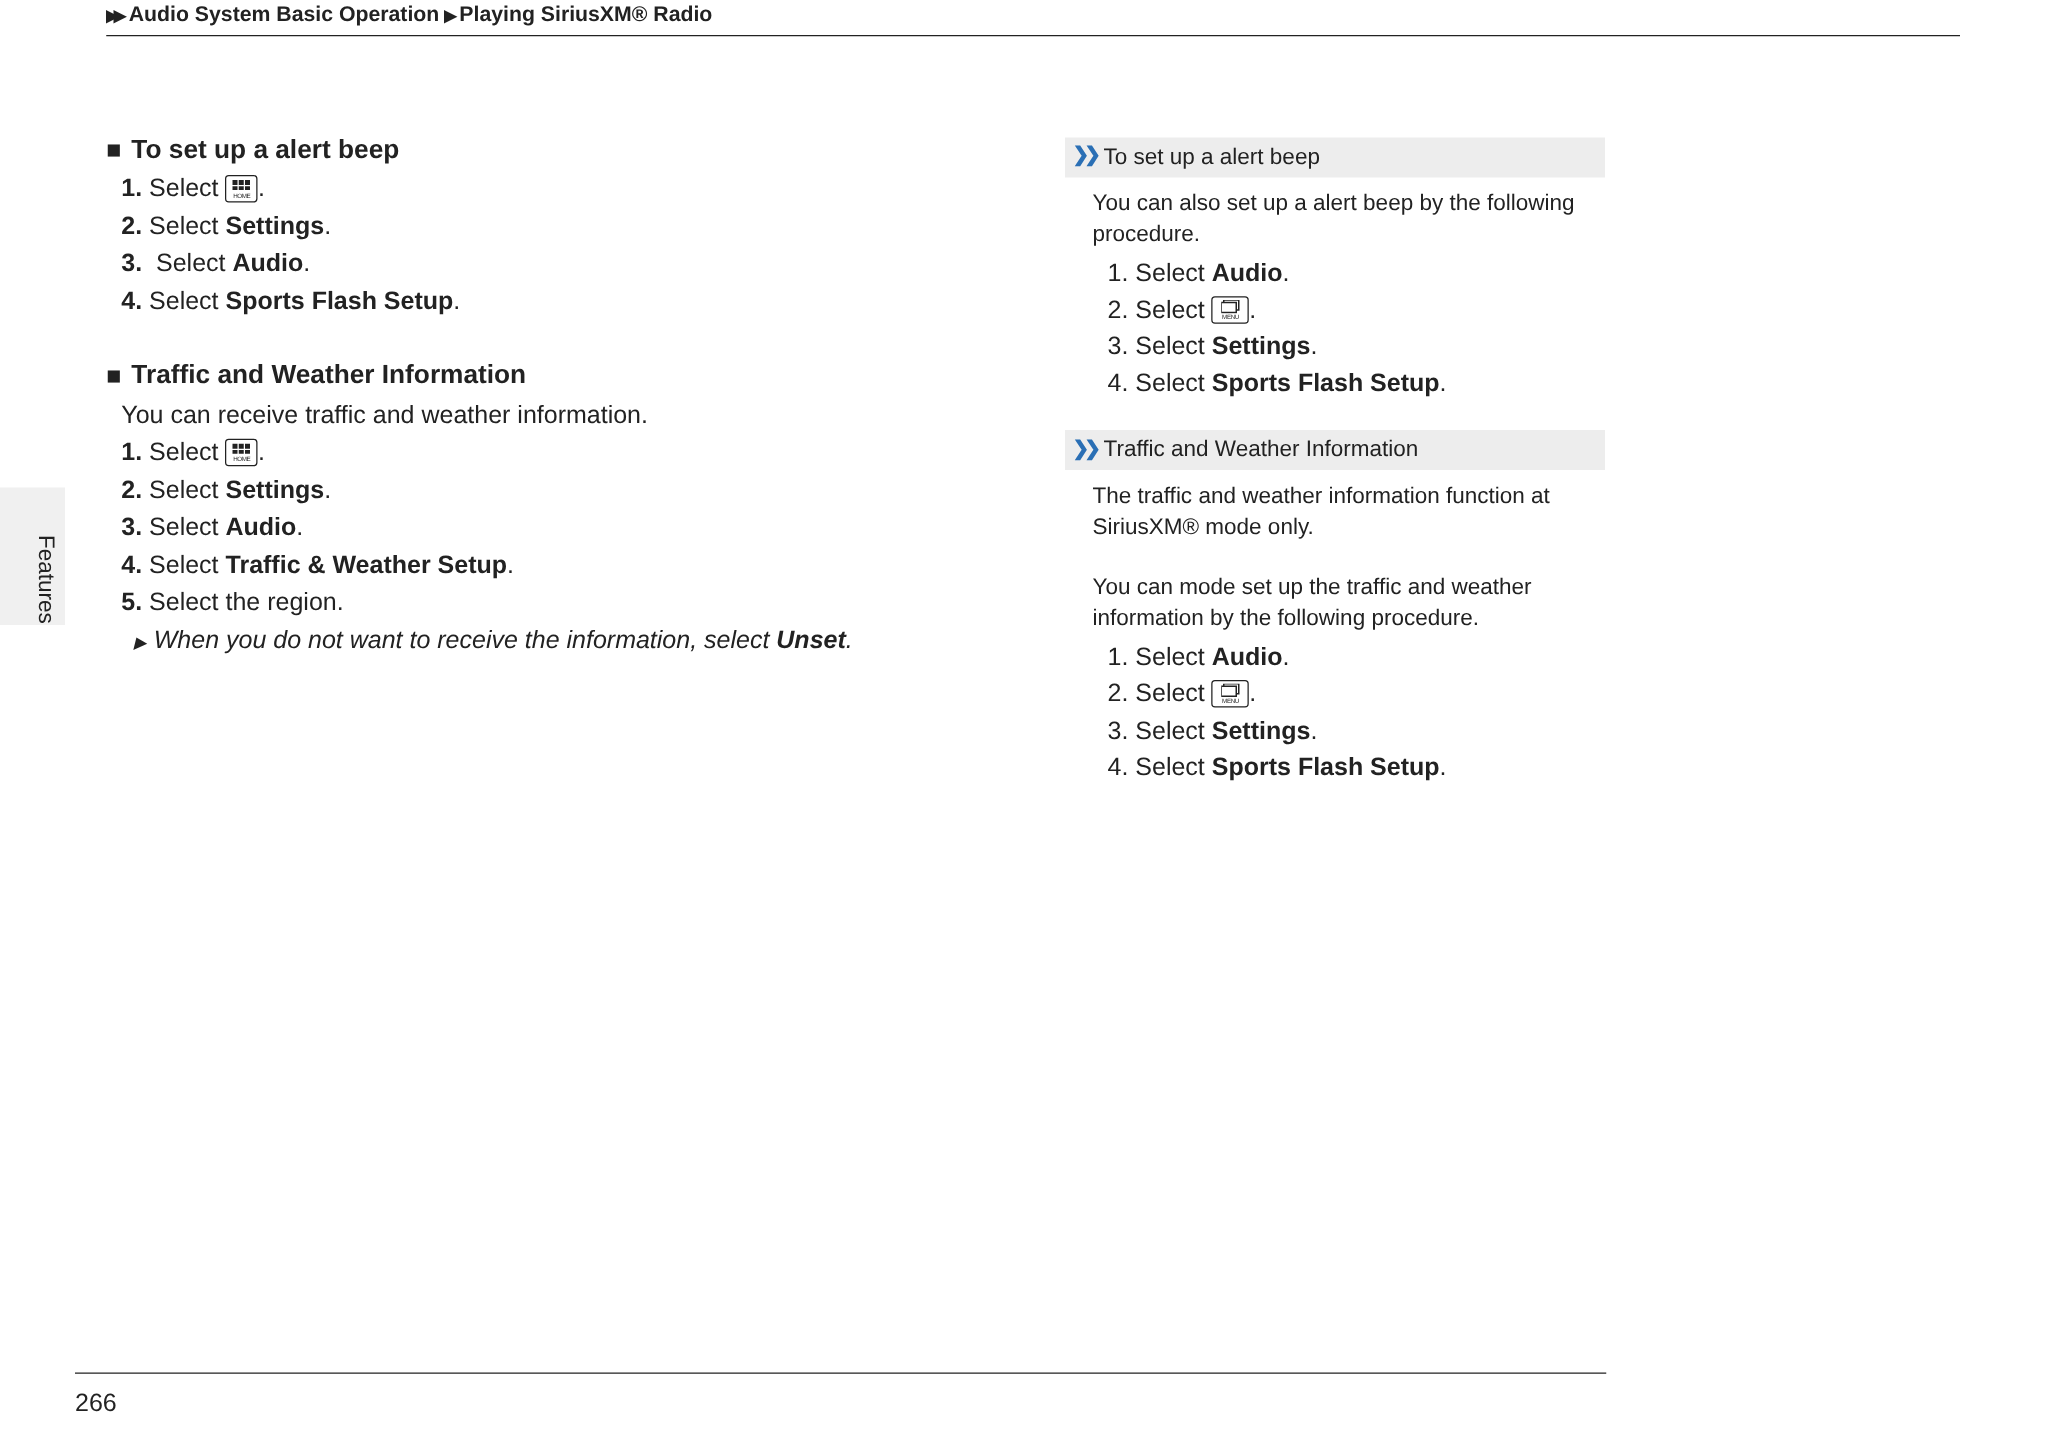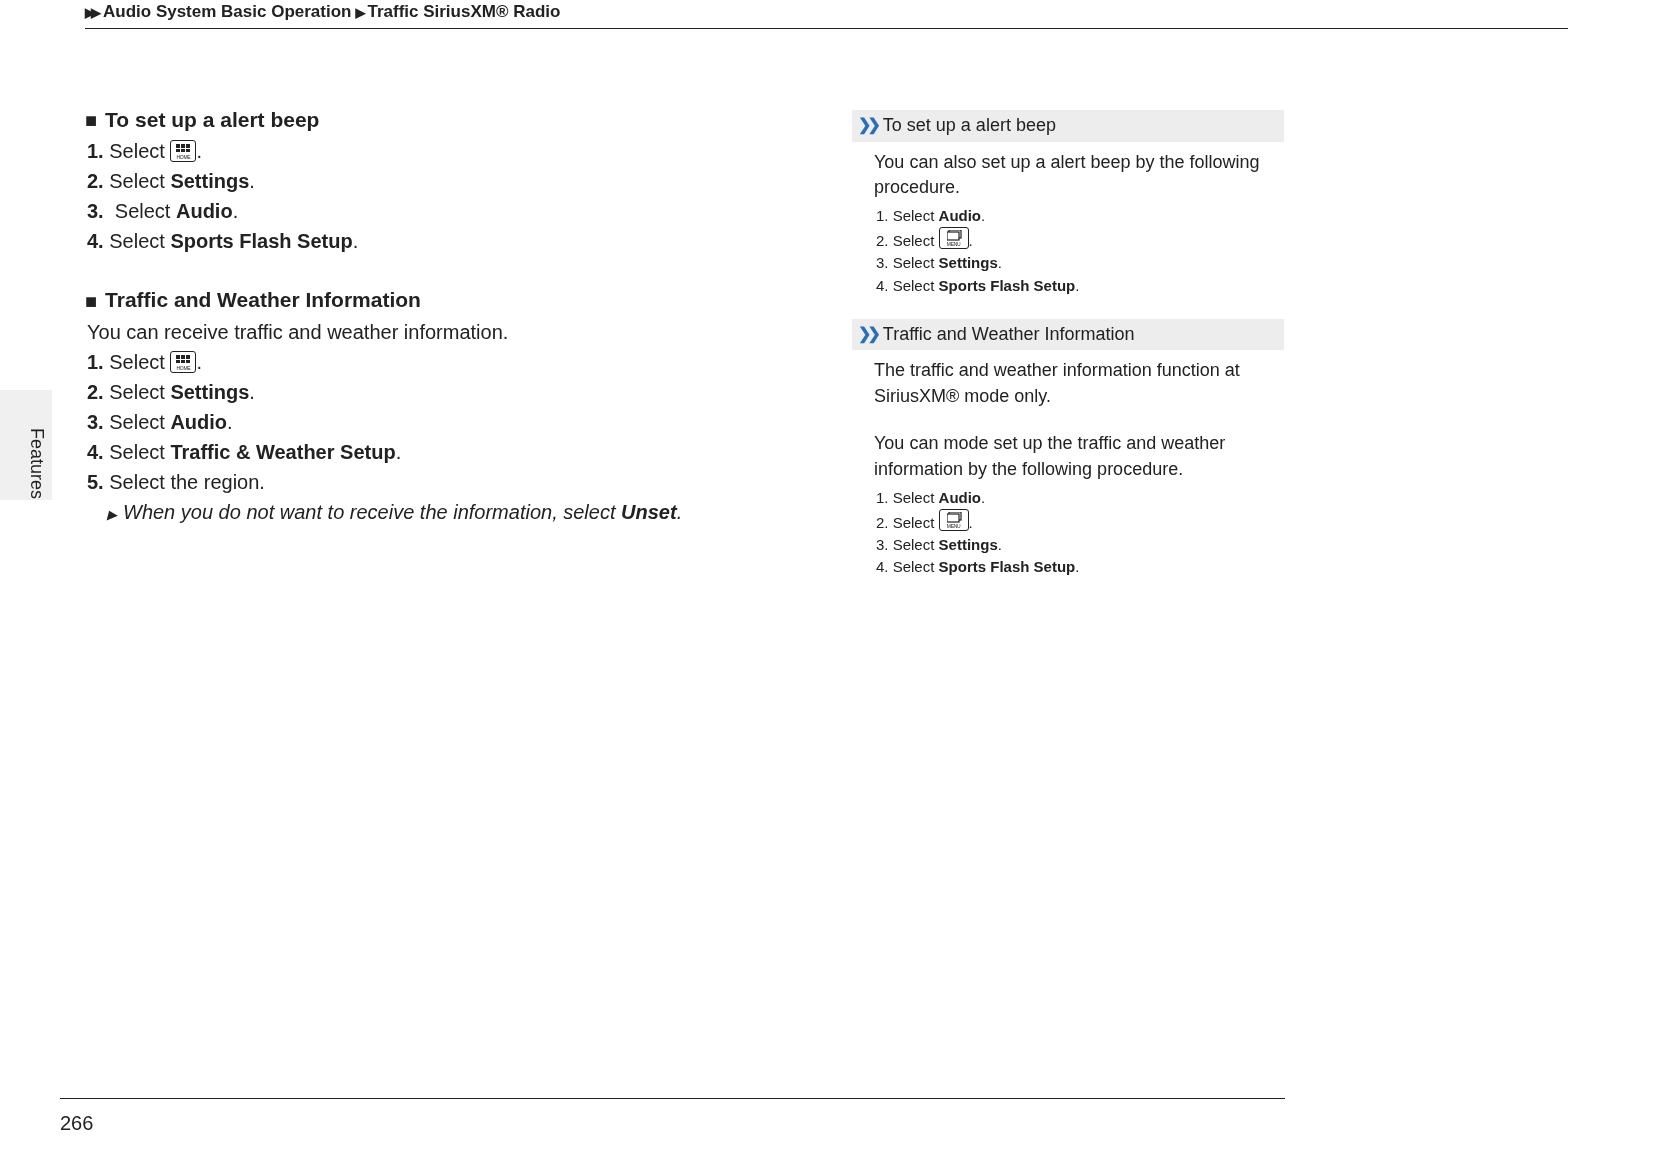--- a/index.html
+++ b/index.html
@@ -41,21 +41,21 @@
   }
   .sec-title {
     font-size: 21px;
     font-weight: bold;
     margin-bottom: 2px;
     display: flex;
     align-items: center;
     gap: 8px;
   }
   .sec-title .square { font-size: 20px; line-height: 1; }
-  .step { margin: 1px 2px; }
+  .step { margin: 1px 12px; }
   .step .num { font-weight: bold; }
   .step .bold { font-weight: bold; }
   .home-icon {
     width: 26px; height: 22px;
     border: 1.5px solid #222;
     border-radius: 3px;
     position: relative;
     display: inline-block;
     vertical-align: text-bottom;
   }
@@ -124,21 +124,21 @@
   .side-head .dbl-arrow {
     color: #2a6fb5;
     font-weight: bold;
     font-size: 16px;
     letter-spacing: -4px;
     margin-right: 2px;
   }
   .side-body {
     padding: 8px 4px 4px 22px;
   }
-  .side-body .step { font-size: 15px; }
+  .side-body .step { font-size: 20px; }
   .side-body .para { margin-bottom: 4px; }
   .side-body .gap { height: 18px; }
   .side-tab {
     position: absolute;
     left: -2px;
     top: 390px;
     width: 54px;
     height: 110px;
     background: #f0f0f0;
   }
@@ -166,21 +166,21 @@
 <body>
 
 <div class="side-tab"></div>
 <div class="side-tab-text">Features</div>
 
 <div class="header">
   <div class="breadcrumb">
     <span class="arrow">▶▶</span>
     <span>Audio System Basic Operation</span>
     <span class="arrow">▶</span>
-    <span>Traffic SiriusXM® Radio</span>
+    <span>Playing SiriusXM® Radio</span>
   </div>
   <hr class="hr">
 </div>
 
 <div class="main">
   <div class="sec-title">
     <span class="square">■</span>
     <span>To set up a alert beep</span>
   </div>
   <div class="step">

